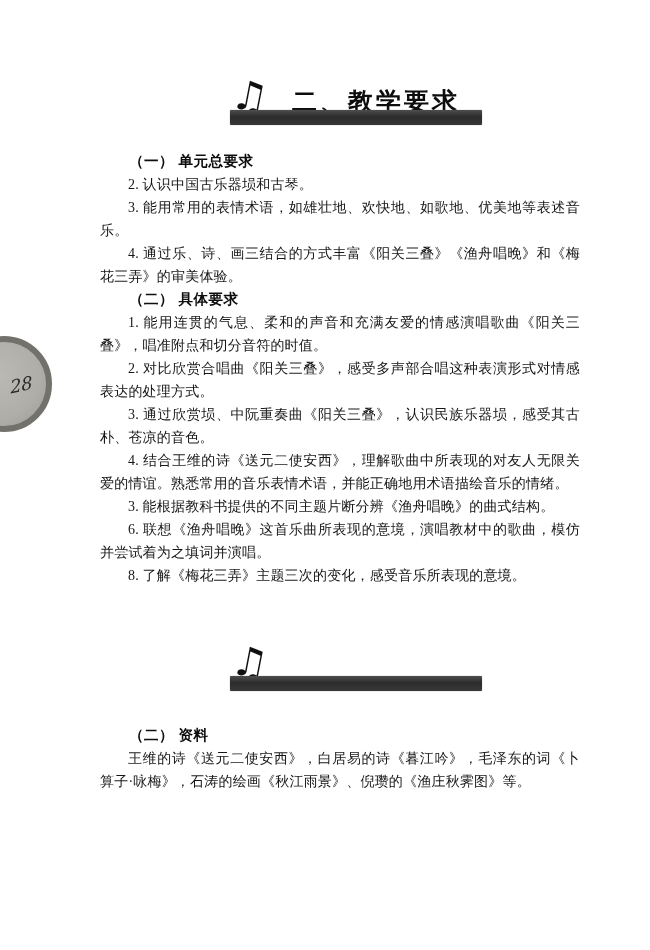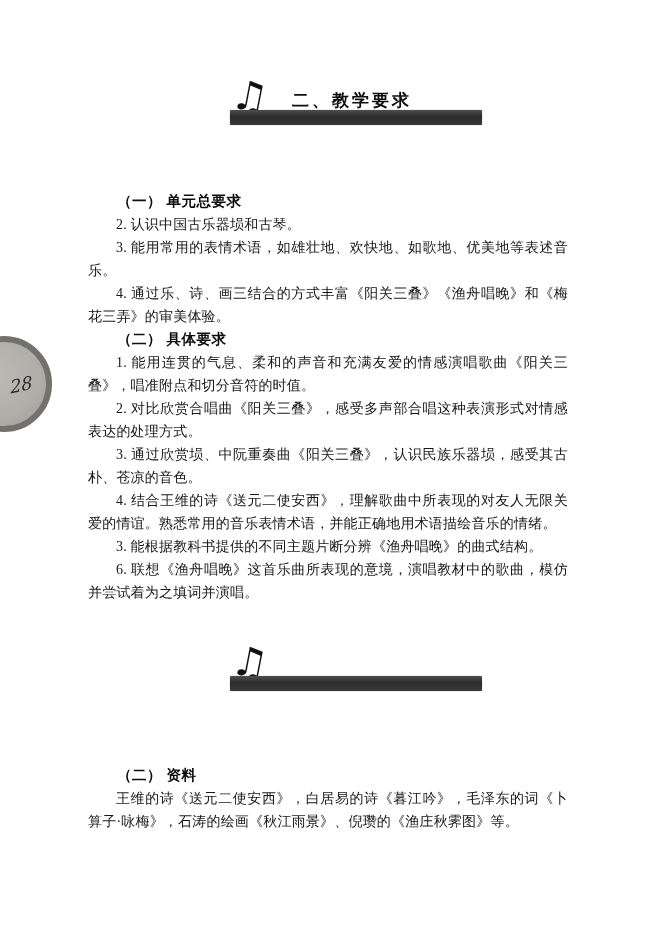--- a/index.html
+++ b/index.html
@@ -14,37 +14,36 @@
   
   .sec-header { position:absolute; left:230px; width:252px; height:50px; }
   .notes-icon {
     position:absolute; left:2px; top:-10px; z-index:1;
     font-size:40px; line-height:40px; color:#101010;
     transform:rotate(5deg) skewX(-6deg);
     font-family:"DejaVu Sans",sans-serif;
   }
   .sec-title {
     position:absolute; left:62px; top:2px; z-index:1;
-    font-size:17px; line-height:26px; font-weight:700; letter-spacing:3px;
+    font-size:25px; line-height:26px; font-weight:700; letter-spacing:3px;
     color:#0d0d0d; white-space:nowrap;
     font-family:"Liberation Sans","DejaVu Sans",sans-serif;
   }
   .sec-bar {
     position:absolute; left:0; top:24px; z-index:2;
     width:252px; height:15px; border-radius:1px;
     background:linear-gradient(180deg,#4e4e4e 0%,#2c2c2c 45%,#383838 100%);
     box-shadow:0 0 1px #666;
   }
 
   
   .content {
-    position:absolute; left:88px; width:480px;
+    position:absolute; left:100px; width:480px;
     font-size:14px; line-height:23px; text-align:justify;
     color:#161616;
-    margin-top:40px;
   }
   .content h3 {
     margin:0; font-size:14.5px; line-height:23px; font-weight:700;
     text-indent:2em; color:#0e0e0e; letter-spacing:0.5px;
     font-family:"Liberation Sans","DejaVu Sans",sans-serif;
   }
   .content h3.gap { margin-top:2px; }
   .content p { margin:0; text-indent:2em; letter-spacing:0.2px; }
 
   
@@ -83,20 +82,21 @@
     <p>3. 能用常用的表情术语，如雄壮地、欢快地、如歌地、优美地等表述音乐。</p>
     <p>4. 通过乐、诗、画三结合的方式丰富《阳关三叠》《渔舟唱晚》和《梅花三弄》的审美体验。</p>
 
     <h3>（二） 具体要求</h3>
     <p>1. 能用连贯的气息、柔和的声音和充满友爱的情感演唱歌曲《阳关三叠》，唱准附点和切分音符的时值。</p>
     <p>2. 对比欣赏合唱曲《阳关三叠》，感受多声部合唱这种表演形式对情感表达的处理方式。</p>
     <p>3. 通过欣赏埙、中阮重奏曲《阳关三叠》，认识民族乐器埙，感受其古朴、苍凉的音色。</p>
     <p>4. 结合王维的诗《送元二使安西》，理解歌曲中所表现的对友人无限关爱的情谊。熟悉常用的音乐表情术语，并能正确地用术语描绘音乐的情绪。</p>
     <p>3. 能根据教科书提供的不同主题片断分辨《渔舟唱晚》的曲式结构。</p>
     <p>6. 联想《渔舟唱晚》这首乐曲所表现的意境，演唱教材中的歌曲，模仿并尝试着为之填词并演唱。</p>
+    <p>8. 了解《梅花三弄》主题三次的变化，感受音乐所表现的意境。</p>
   </div>
 
   <div class="sec-header" style="top:652px;">
     <span class="notes-icon">♫</span>
     <div class="sec-bar"></div>
   </div>
 
   <div class="content" style="top:722px;">
 
     <h3 class="gap">（二） 资料</h3>

